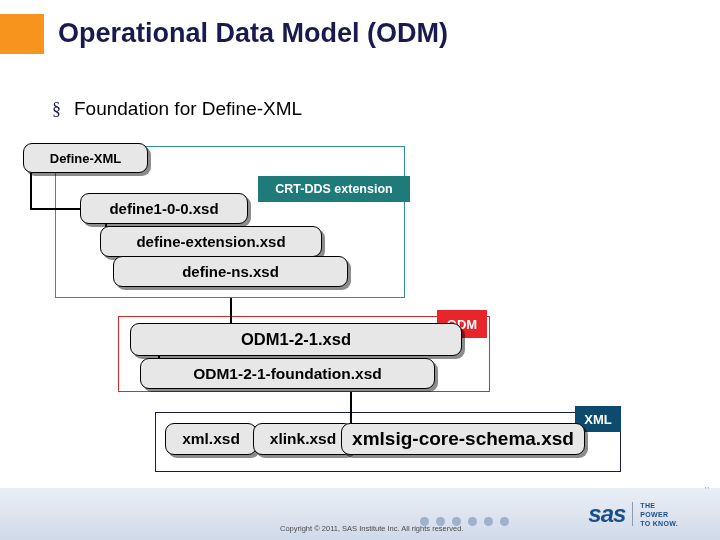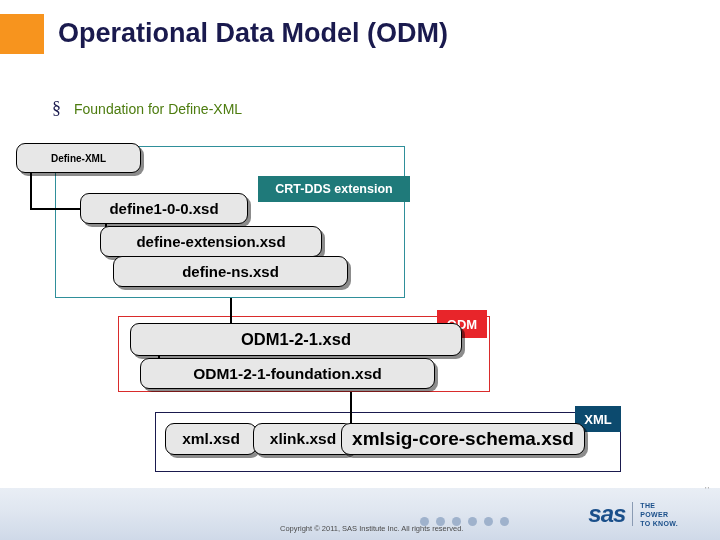--- a/index.html
+++ b/index.html
@@ -43,22 +43,22 @@
     display: flex;
     align-items: baseline;
   }
   .bullet-mark {
     font-size: 18px;
     color: #1a1a4e;
     font-family: "Liberation Serif", serif;
     width: 22px;
   }
   .bullet-text {
-    font-size: 14px;
-    color: #4d7c0f;
+    font-size: 19px;
+    color: #000000;
     white-space: nowrap;
   }
 
   
   #diagram {
     position: absolute;
     left: 0;
     top: 138px;
     width: 720px;
     height: 350px;
@@ -116,21 +116,21 @@
     box-shadow: 3px 3px 0 rgba(0,0,0,0.45);
     display: flex;
     align-items: center;
     justify-content: center;
     font-weight: bold;
     color: #000000;
     box-sizing: border-box;
     white-space: nowrap;
   }
 
-  .n-define-xml      { left: 16px;   top: 5px;   width: 125px; height: 30px; font-size: 10px; }
+  .n-define-xml      { left: 23px;   top: 5px;   width: 125px; height: 30px; font-size: 13px; }
   .n-define1         { left: 80px;  top: 55px;  width: 168px; height: 31px; font-size: 15px; }
   .n-define-ext      { left: 100px; top: 88px;  width: 222px; height: 31px; font-size: 15px; }
   .n-define-ns       { left: 113px; top: 118px; width: 235px; height: 31px; font-size: 15px; }
   .n-odm121          { left: 130px; top: 185px; width: 332px; height: 33px; font-size: 16.5px; }
   .n-odm121-found    { left: 140px; top: 220px; width: 295px; height: 31px; font-size: 15.5px; }
   .n-xml-xsd         { left: 165px; top: 285px; width: 92px;  height: 32px; font-size: 15.5px; }
   .n-xlink-xsd       { left: 253px; top: 285px; width: 100px; height: 32px; font-size: 15.5px; }
   .n-xmlsig          { left: 341px; top: 285px; width: 244px; height: 32px; font-size: 19px; }
 
   

